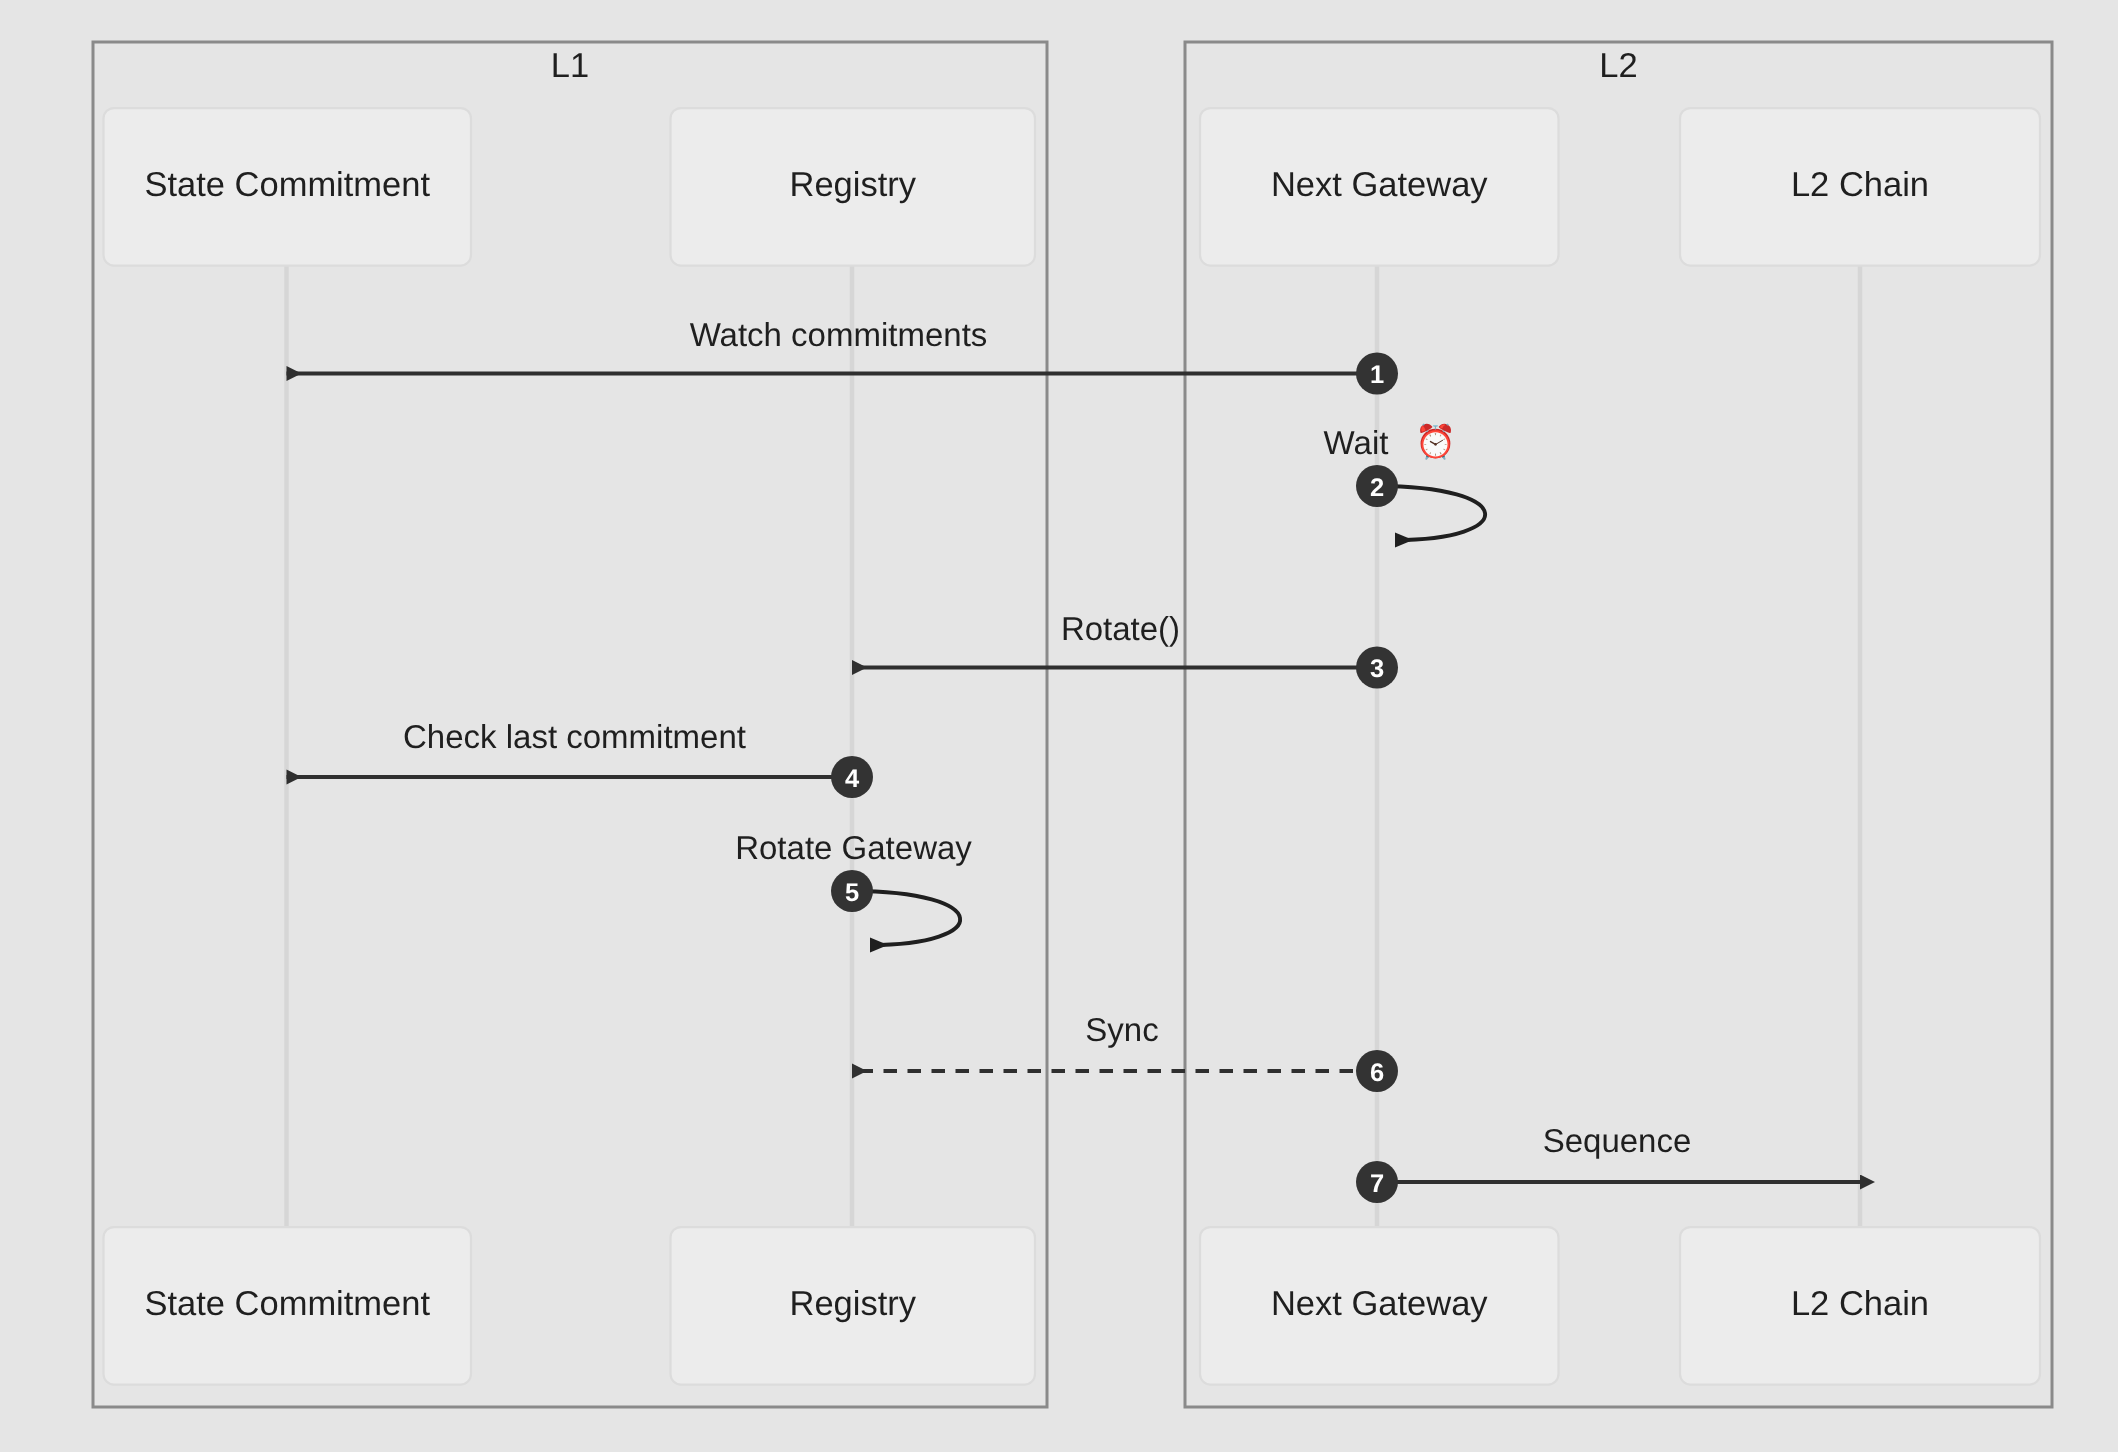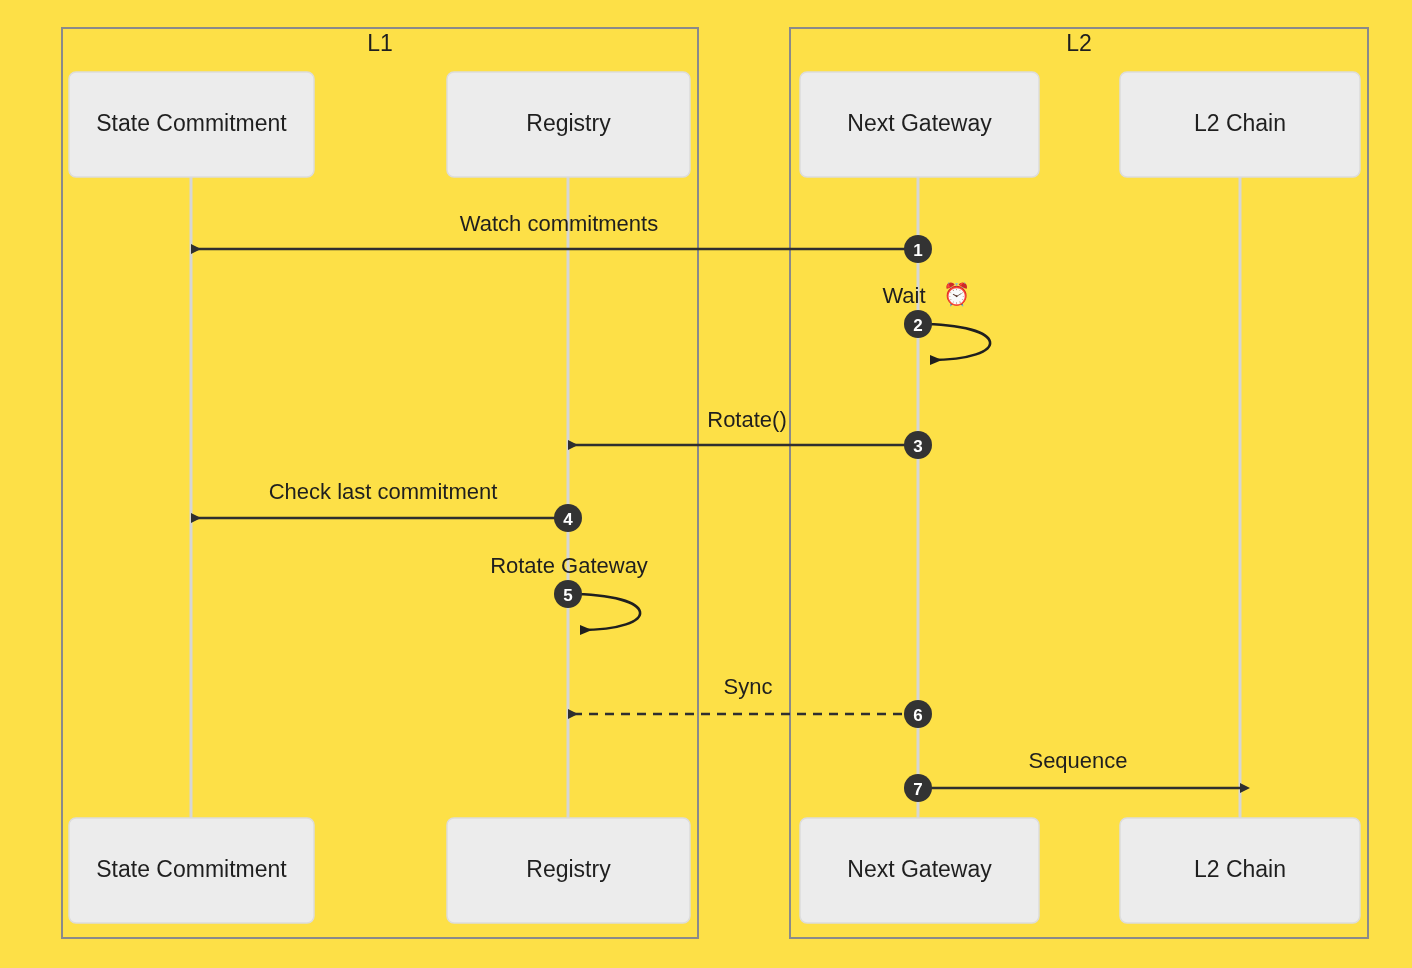--- a/index.html
+++ b/index.html
@@ -11,21 +11,21 @@
   body {
     width: 1412px;
     height: 968px;
     font-family: "Liberation Sans", sans-serif;
     overflow: hidden;
   }
   #diagram-root {
     position: relative;
     width: 1412px;
     height: 968px;
-    background: #fde047;
+    background: #e5e5e5;
   }
   svg#seq-svg {
     position: absolute;
     left: 0;
     top: 0;
     width: 1412px;
     height: 968px;
     display: block;
   }
   .group-frame {

